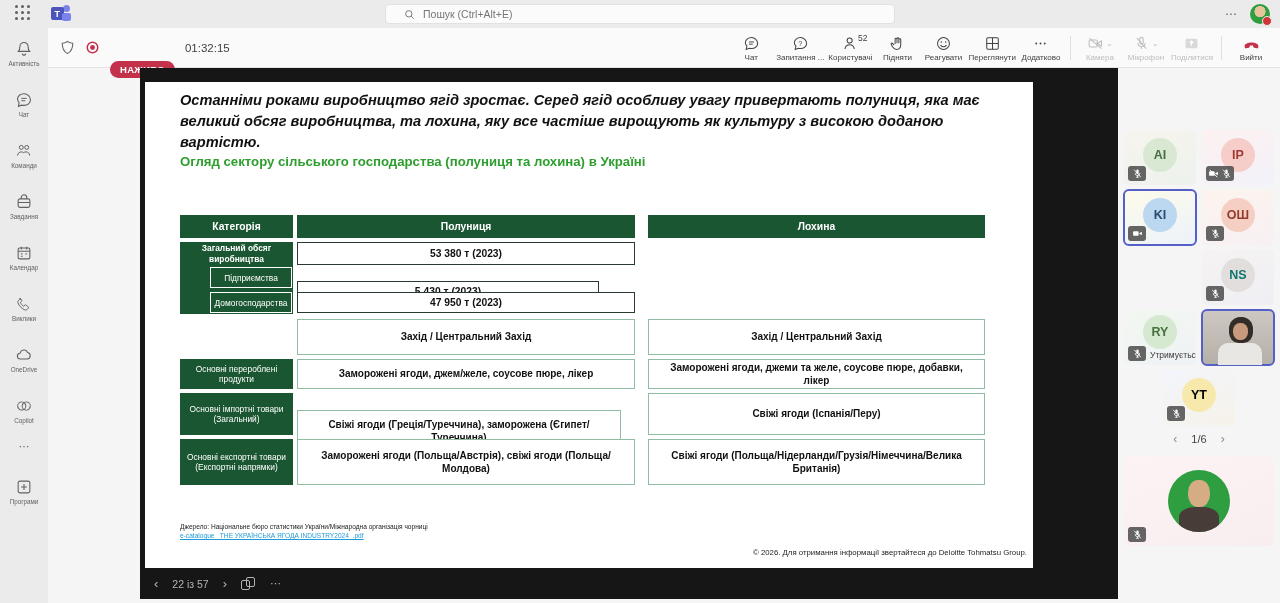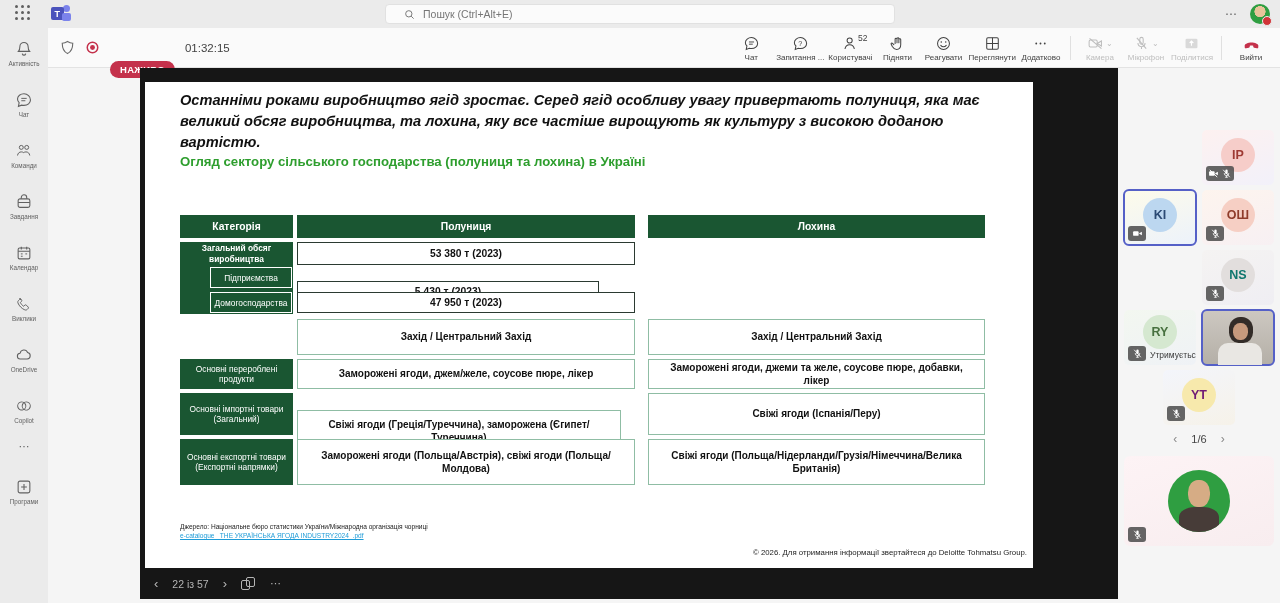--- a/index.html
+++ b/index.html
@@ -392,20 +392,28 @@
     <span class="sn-deck">
         <i class="d2"></i>
         <i class="d1"></i>
       </span>
     <span class="sn-dots">⋯</span>
   </div>
 </div>
 
 <div class="people">
 
+  <div class="tile bg1" style="left:6px;top:62px">
+    <div class="init" style="background:#d9e8d2;color:#486b43">AI</div>
+    <div class="chip">
+        <svg class="ic" width="11" height="11">
+          <use href="#i-micoff"></use>
+        </svg>
+      </div>
+  </div>
   <div class="tile bg2" style="left:84px;top:62px">
     <div class="init" style="background:#f6cdc9;color:#9e3a33">IP</div>
     <div class="chip">
         <svg class="ic" width="11" height="11">
           <use href="#i-camoff"></use>
         </svg>
         <svg class="ic" width="11" height="11">
           <use href="#i-micoff"></use>
         </svg>
       </div>
@@ -446,21 +454,21 @@
       </div>
     <div class="hold-note">Утримується</div>
   </div>
   <div class="tile video-tile t-sel" style="left:84px;top:242px">
     <div class="v-body"></div>
     <div class="v-head"></div>
     <div class="v-face"></div>
   </div>
 
   <div class="tile bg8" style="left:45px;top:302px">
-    <div class="init" style="background:#f7e9ac;color:#701a75">YT</div>
+    <div class="init" style="background:#f7e9ac;color:#000000">YT</div>
     <div class="chip">
         <svg class="ic" width="11" height="11">
           <use href="#i-micoff"></use>
         </svg>
       </div>
   </div>
 
   <div class="pager">
     <span class="p-chev">‹</span>
     <span class="p-txt">1/6</span>

